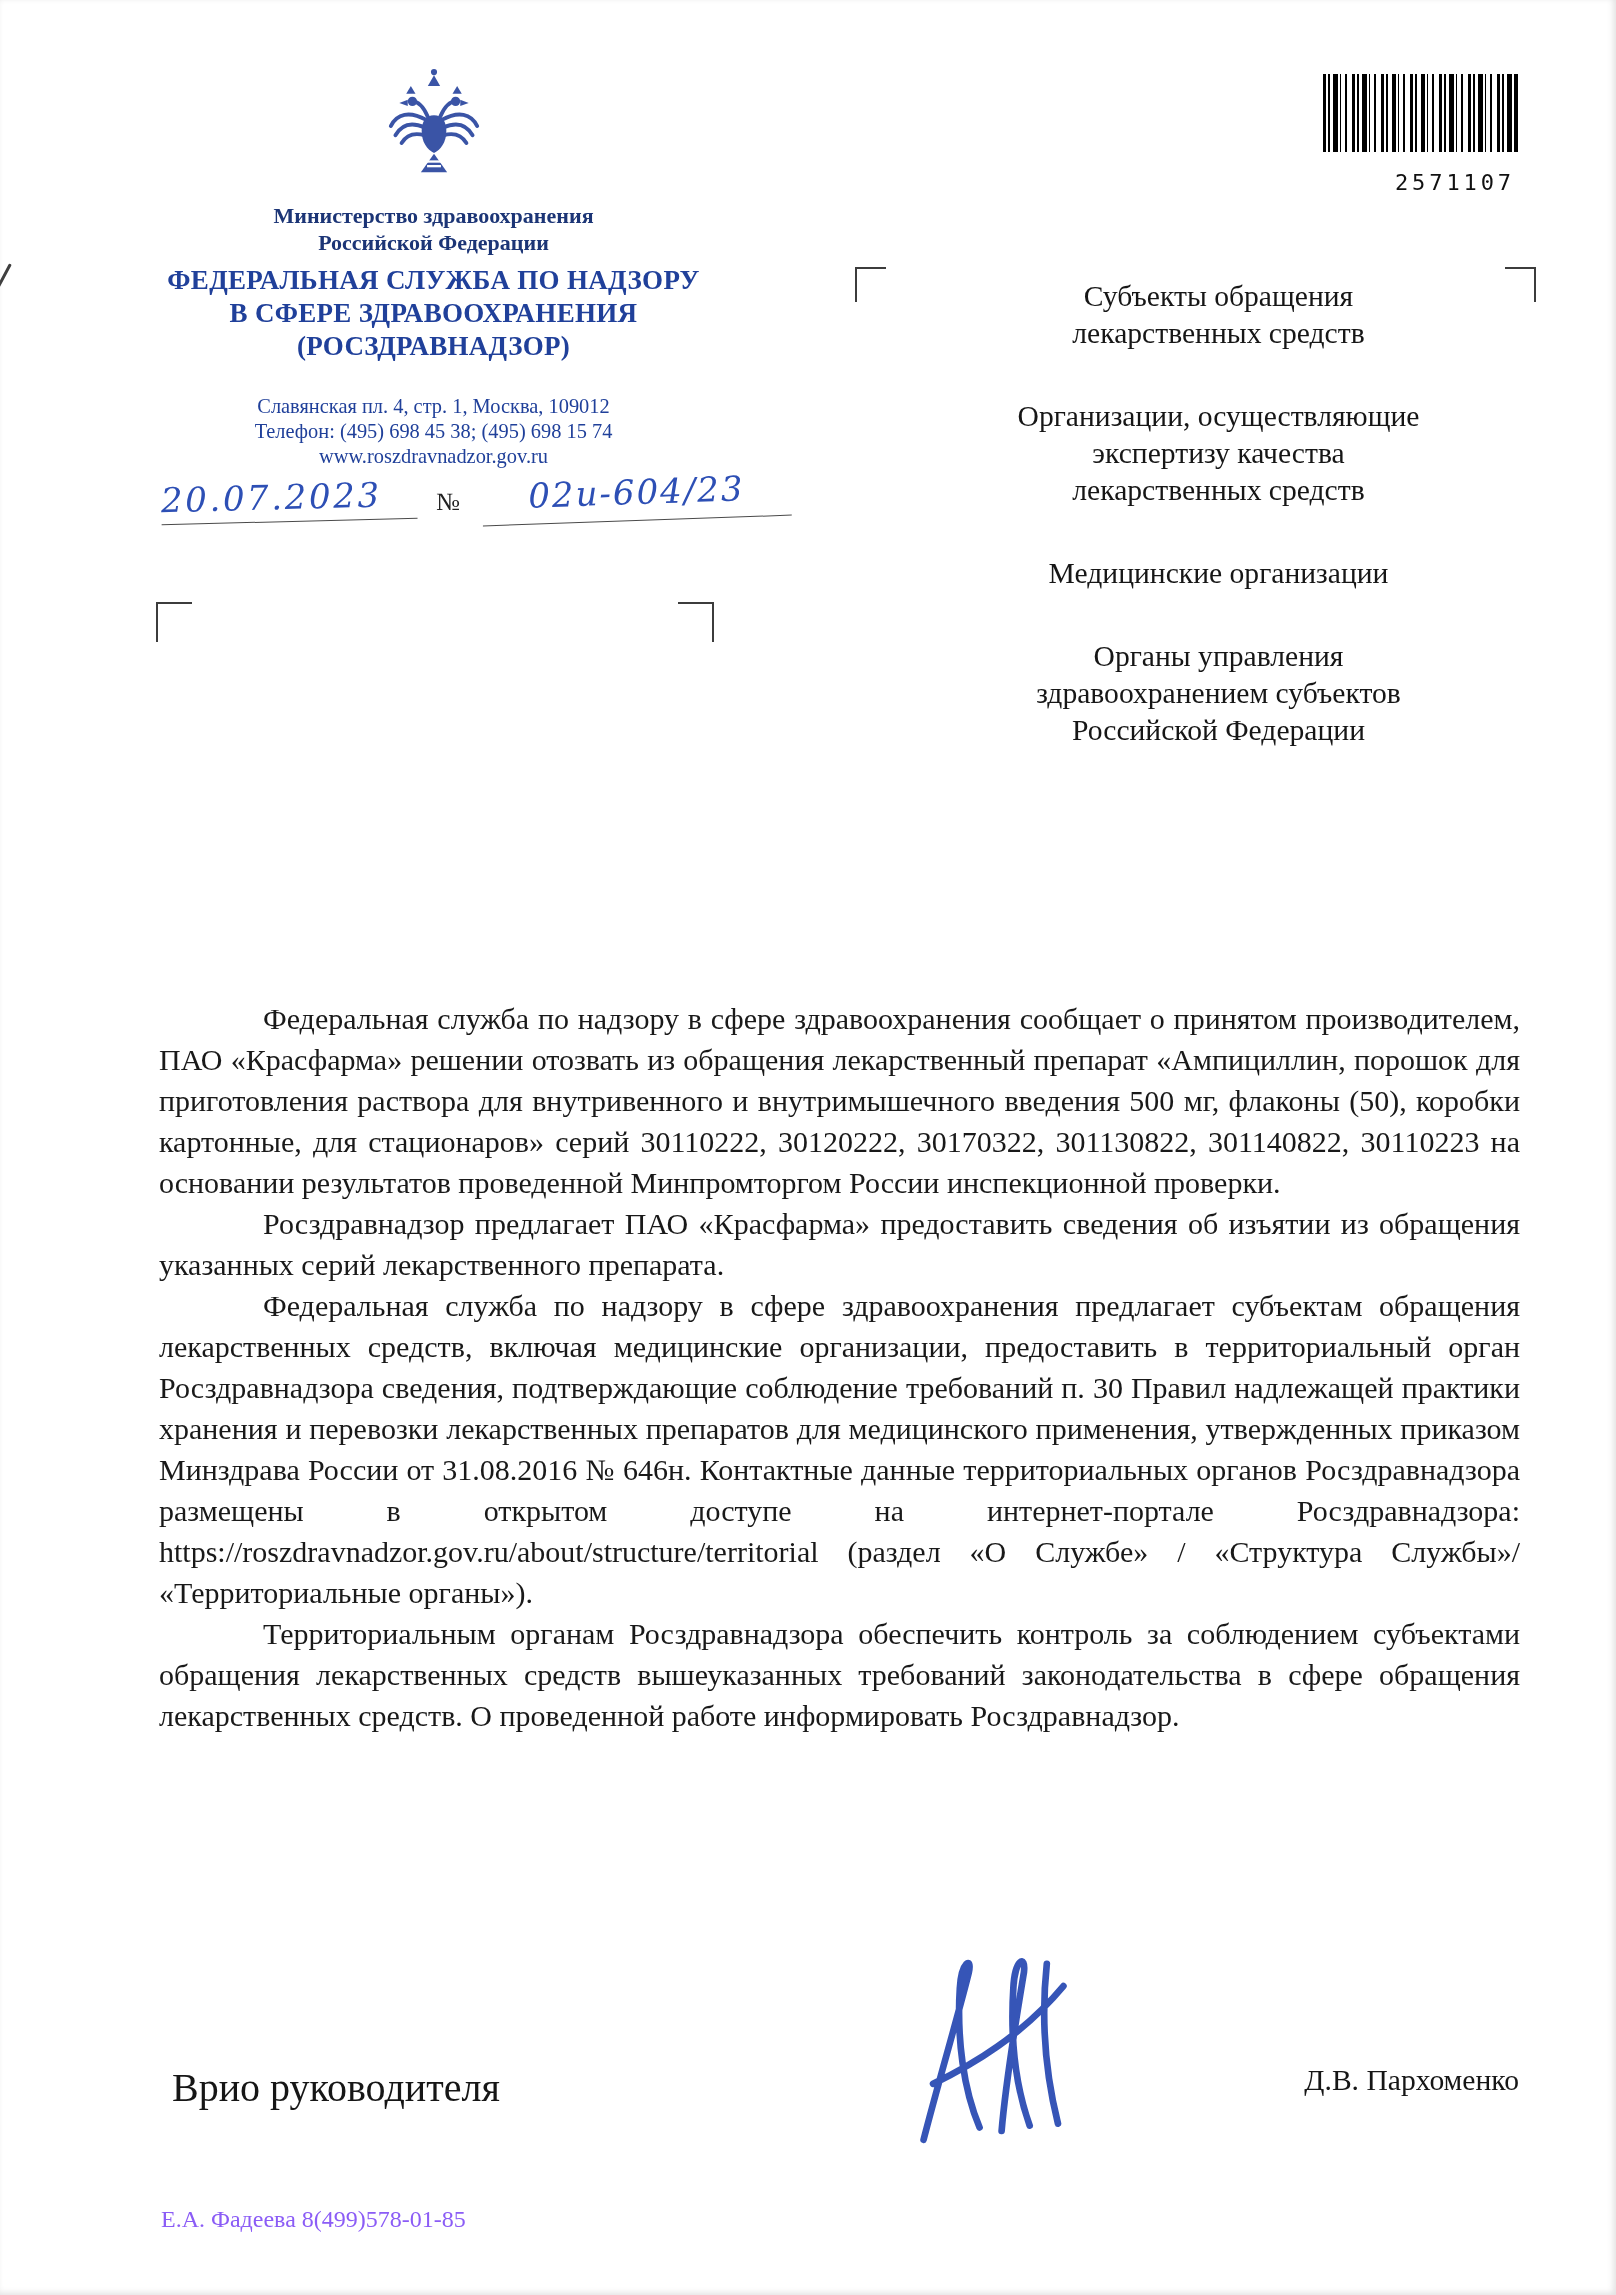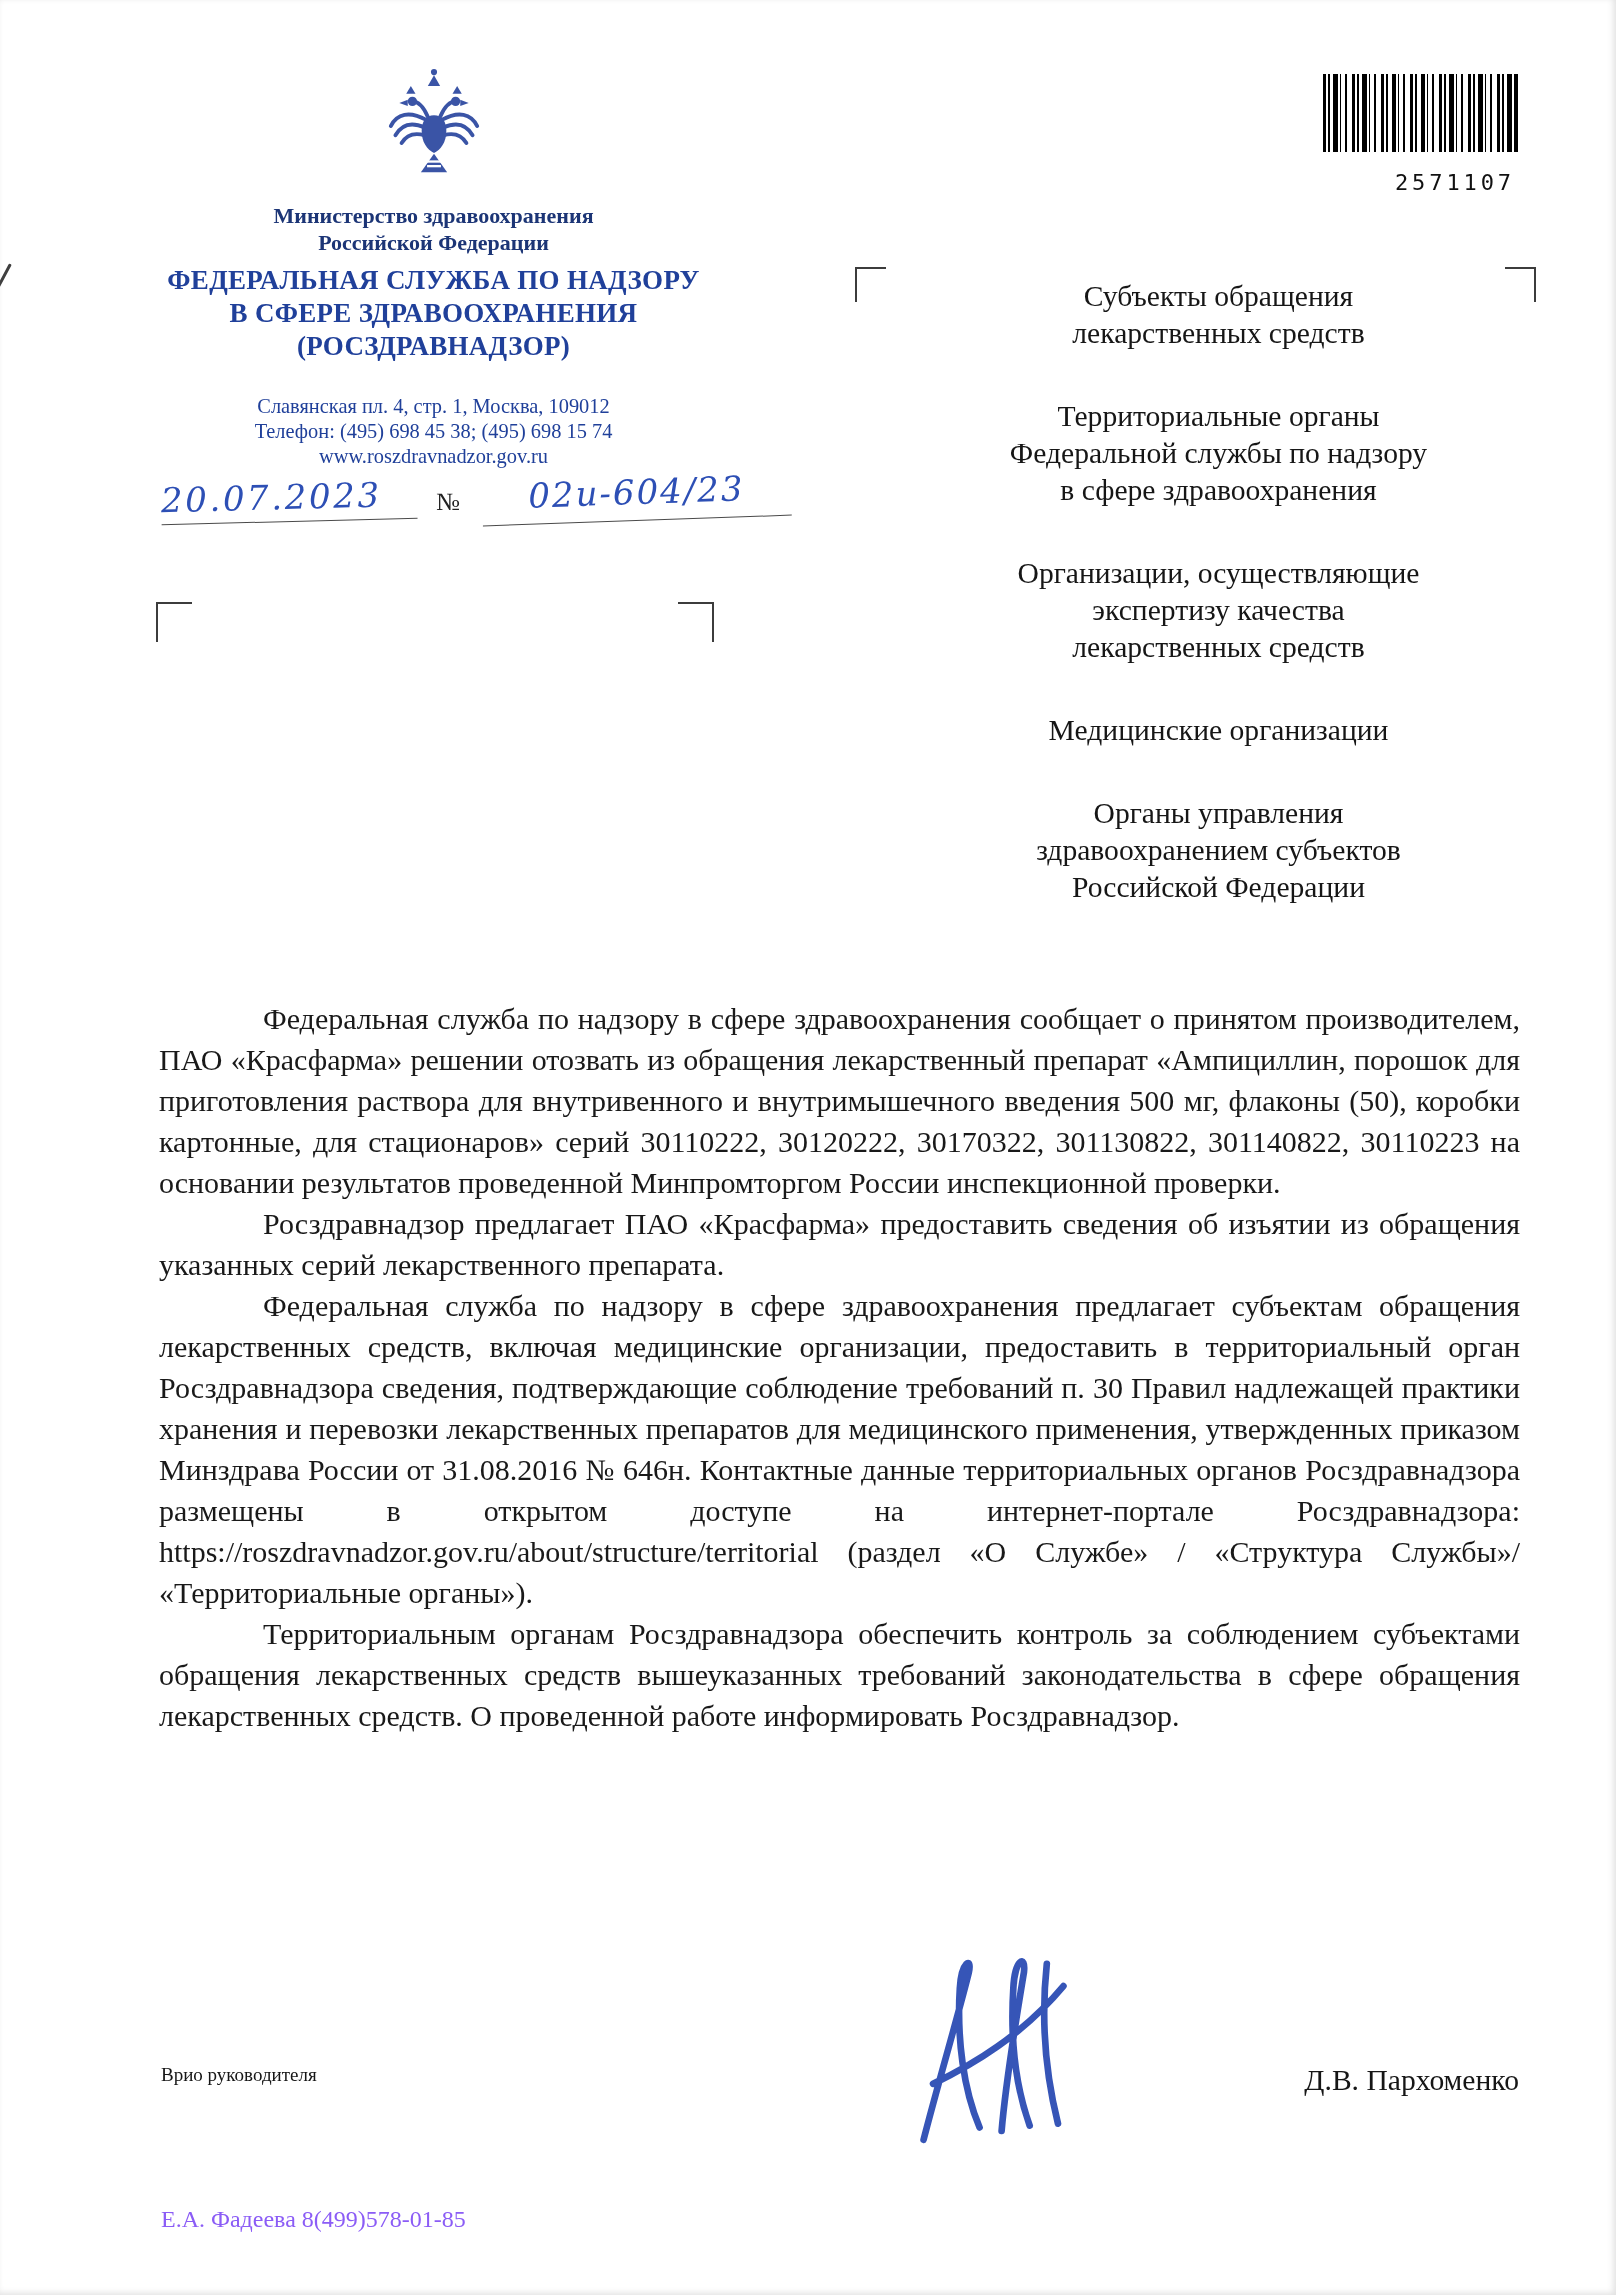--- a/index.html
+++ b/index.html
@@ -93,21 +93,21 @@
   }
 
   
   .body{
     position:absolute;left:159px;top:998px;width:1361px;
     font-size:30px;line-height:41px;text-align:justify;color:#191919;
   }
   .body p{margin:0;text-indent:104px;}
 
   
-  .sig-pos{position:absolute;left:161px;top:2064px;font-size:19px;color:#161616;}
+  .sig-pos{position:absolute;left:172px;top:2064px;font-size:40px;color:#161616;}
   .sig-name{position:absolute;left:1235px;top:2064px;width:284px;text-align:right;font-size:29.6px;color:#161616;}
   .sig-scribble{position:absolute;left:874px;top:1938px;width:230px;height:217px;transform:rotate(-4deg);}
 
   .footer{position:absolute;left:161px;top:2206px;font-size:24px;color:#8b5cf6;}
 
   
   .margin-slash{
     position:absolute;left:-2.6px;top:261px;width:3.3px;height:51px;
     background:#3f3f3f;transform:rotate(28deg);border-radius:2px;
   }
@@ -170,23 +170,20 @@
 
   <div class="corner tl c-subj-l"></div>
   <div class="corner tr c-subj-r"></div>
   <div class="corner tl c-addr-l"></div>
   <div class="corner tr c-addr-r"></div>
 
 
   <div class="recipients">
     <div class="grp ml">Субъекты обращения
 лекарственных средств</div>
-    <div class="grp ml">Территориальные органы
-Федеральной службы по надзору
-в сфере здравоохранения</div>
     <div class="grp ml">Организации, осуществляющие
 экспертизу качества
 лекарственных средств</div>
     <div class="grp ml">Медицинские организации</div>
     <div class="grp ml">Органы управления
 здравоохранением субъектов
 Российской Федерации</div>
   </div>
 
   <div class="barcode">

